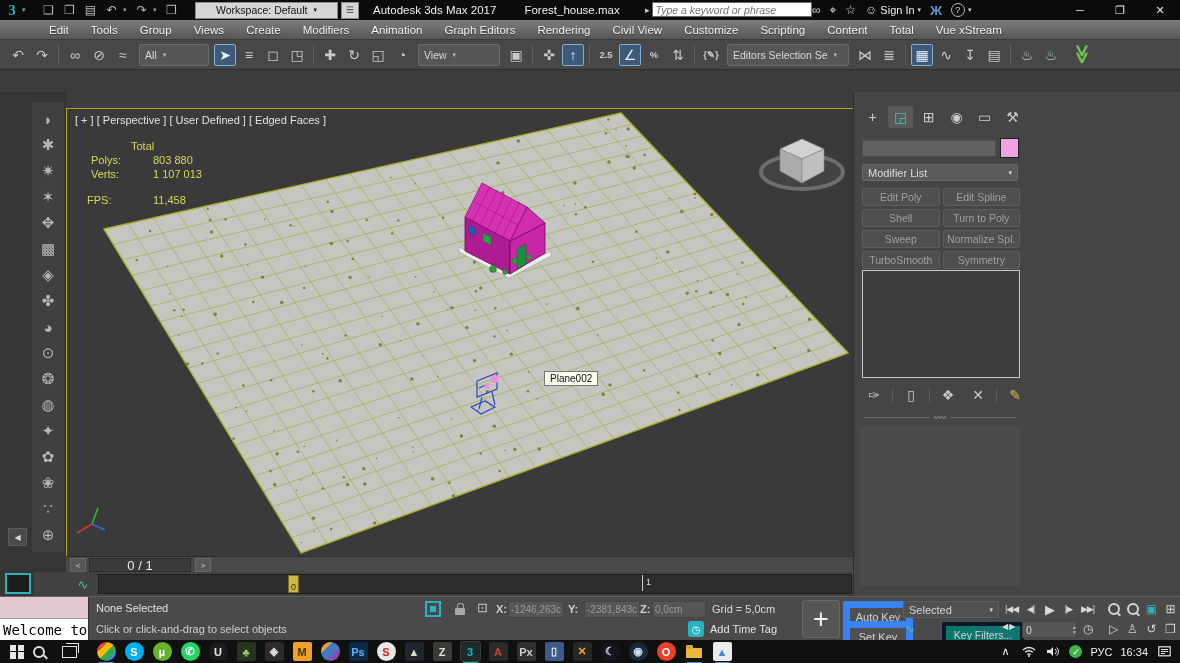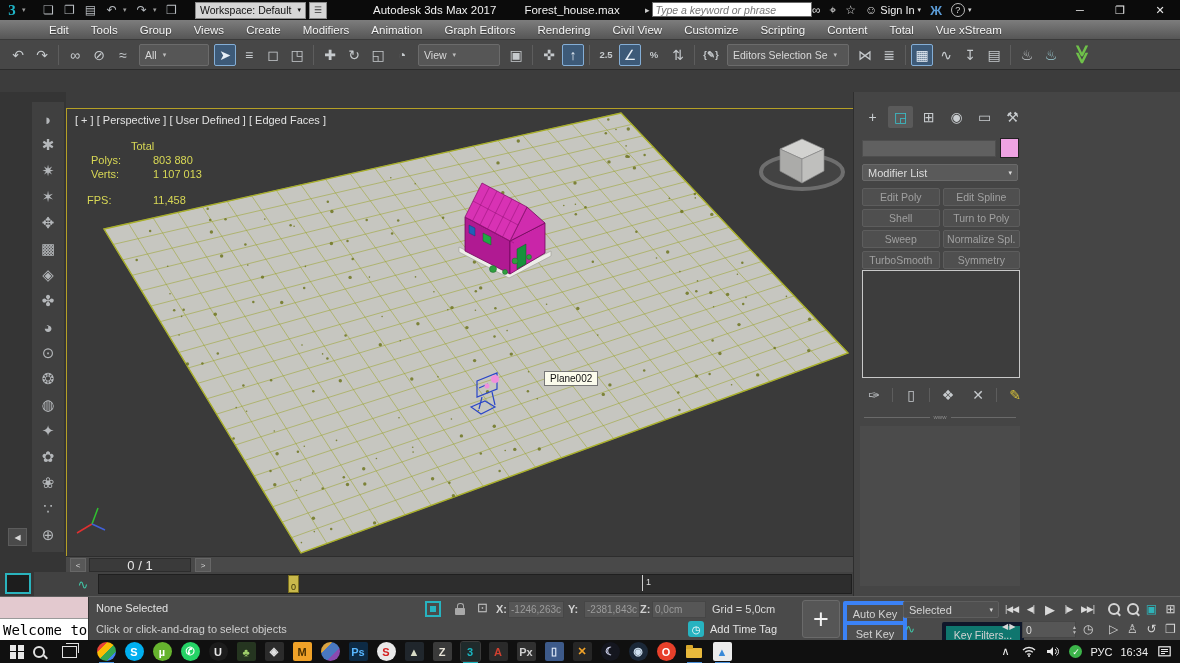--- a/index.html
+++ b/index.html
@@ -9,21 +9,21 @@
   .abs{position:absolute;}
 
   
   #titlebar{left:0;top:0;width:1180px;height:20px;background:#0b0b0b;display:flex;align-items:center;}
   .logo3{width:20px;height:18px;margin-left:2px;display:flex;align-items:center;justify-content:center;
          color:#1fb6c9;font-weight:bold;font-size:15px;font-family:"Liberation Serif",serif;}
   .qat{display:flex;align-items:center;margin-left:10px;gap:2px;}
   .qico{width:19px;height:16px;display:flex;align-items:center;justify-content:center;color:#b9bdc2;font-size:12px;}
   .qcar{color:#9a9a9a;font-size:7px;width:7px;}
   .wsbox{margin-left:14px;height:15px;background:#d6d6d6;border:1px solid #8a8a8a;color:#111;
-         display:flex;align-items:center;padding:0 4px;font-size:10.5px;gap:6px;}
+         display:flex;align-items:center;padding:0 20px;font-size:10.5px;gap:6px;}
   .wsburger{margin-left:3px;width:16px;height:15px;background:#d6d6d6;border:1px solid #8a8a8a;color:#333;
          display:flex;align-items:center;justify-content:center;font-size:9px;}
   #titletext{position:absolute;left:373px;top:0;height:20px;display:flex;align-items:center;gap:28px;color:#f0f0f0;font-size:11.5px;}
   #searchwrap{position:absolute;left:645px;top:2px;display:flex;align-items:center;}
   .srcharrow{color:#cfcfcf;font-size:9px;margin-right:2px;}
   #searchfield{width:152px;height:13px;background:#fff;border:1px solid #6a6a6a;font-style:italic;
          color:#777;font-size:10.5px;padding:0 3px;font-family:"Liberation Sans",sans-serif;}
   .tbicons{position:absolute;left:812px;top:0;height:20px;display:flex;align-items:center;gap:9px;color:#d8d8d8;}
   .tbi{font-size:12px;display:flex;align-items:center;gap:3px;}
   .signin{font-size:11px;color:#f0f0f0;}
@@ -126,21 +126,21 @@
   .absico{position:absolute;left:477px;top:3px;color:#c8c8c8;font-size:13px;}
   .coordlab{position:absolute;top:6px;color:#d0d0d0;font-weight:bold;}
   .coordfield{position:absolute;top:4px;height:15px;background:#565656;border:1px solid #464646;color:#9b9b9b;
               font-size:10px;padding:0 2px;font-family:"Liberation Sans",sans-serif;}
   #gridlab{position:absolute;left:712px;top:6px;color:#dadada;}
   #attico{position:absolute;left:688px;top:24px;width:16px;height:16px;background:#27b3c0;border-radius:3px;
           color:#fff;font-size:10px;display:flex;align-items:center;justify-content:center;}
   #attlab{position:absolute;left:710px;top:26px;color:#e4e4e4;}
   #bigplus{position:absolute;left:802px;top:3px;width:36px;height:36px;background:#565656;border:1px solid #6a6a6a;
            border-radius:3px;color:#f2f2f2;font-size:27px;display:flex;align-items:center;justify-content:center;}
-  .akbtn{position:absolute;width:56px;height:17px;background:#4f4f4f;border:4px solid #3b82f6;border-radius:2px;
+  .akbtn{position:absolute;width:56px;height:17px;background:#4f4f4f;border:7px solid #3b82f6;border-radius:2px;
          color:#d2d2d2;display:flex;align-items:center;justify-content:center;}
   #seldd{position:absolute;left:903px;top:4px;width:96px;height:17px;background:#505050;border:1px solid #5e5e5e;
          border-radius:2px;color:#d6d6d6;display:flex;align-items:center;padding:0 5px;box-sizing:border-box;}
   #seldd .car{margin-left:auto;font-size:7px;}
   #keyico{position:absolute;left:905px;top:25px;color:#3fc9a8;font-size:12px;}
   #keyfilters{position:absolute;left:926px;top:25px;width:74px;height:17px;background:#0f766e;border:4px solid #0f172a;
               border-radius:2px;color:#d2d2d2;display:flex;align-items:center;justify-content:center;font-size:10.5px;margin-left:16px;}
   #playbar{position:absolute;left:1002px;top:3px;display:flex;align-items:center;}
   .pbico{min-width:19px;height:18px;display:inline-flex;align-items:center;justify-content:center;
          color:#dadada;font-size:9px;letter-spacing:-1px;}

